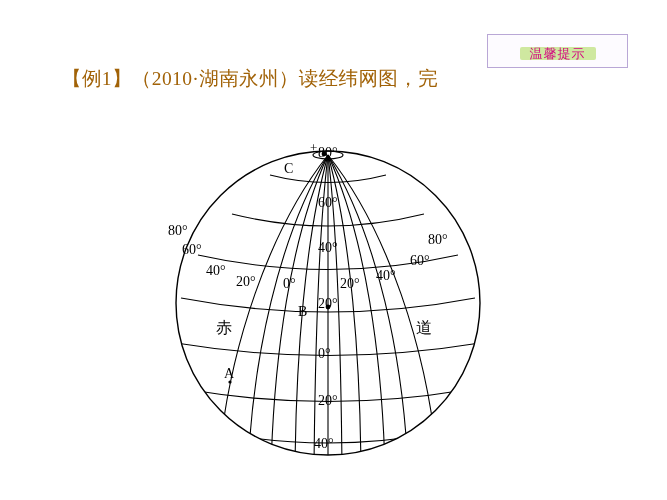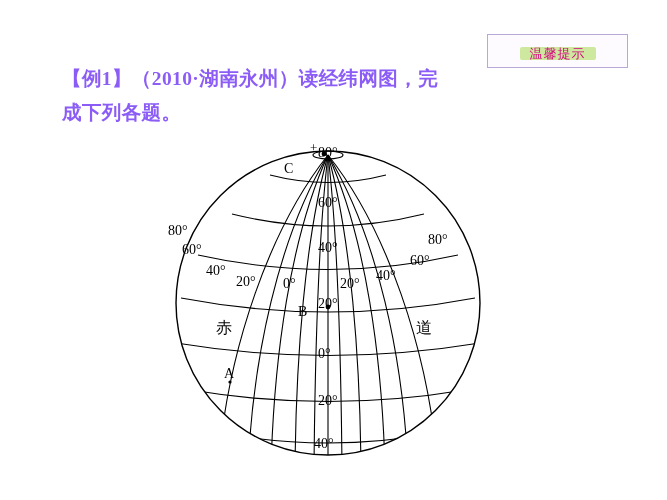--- a/index.html
+++ b/index.html
@@ -22,22 +22,22 @@
   }
 
   
   .question {
     position: absolute;
     left: 62px;
     top: 62px;
     width: 400px;
     font-size: 19.5px;
     line-height: 1.75;
-    color: #8b5cf6;
-    font-weight: bold;
+    color: #a16207;
+    font-weight: normal;
     letter-spacing: 0.4px;
   }
   .question .line2 {
     display: block;
   }
 
   
   .tipbox {
     position: absolute;
     left: 487px;
@@ -89,21 +89,20 @@
     white-space: nowrap;
   }
 </style>
 </head>
 <body>
 
 <div id="stage">
 
   <div class="question">
     <span>【例1】（2010·湖南永州）读经纬网图，完</span>
-    <span class="line2">成下列各题。</span>
   </div>
 
   <div class="tipbox">
     <div class="tipbox-title-wrap">
       <span class="tipbox-title">温馨提示</span>
     </div>
   </div>
 
   <div class="globe-wrap">
     <svg width="400" height="350" viewBox="0 0 400 350">

